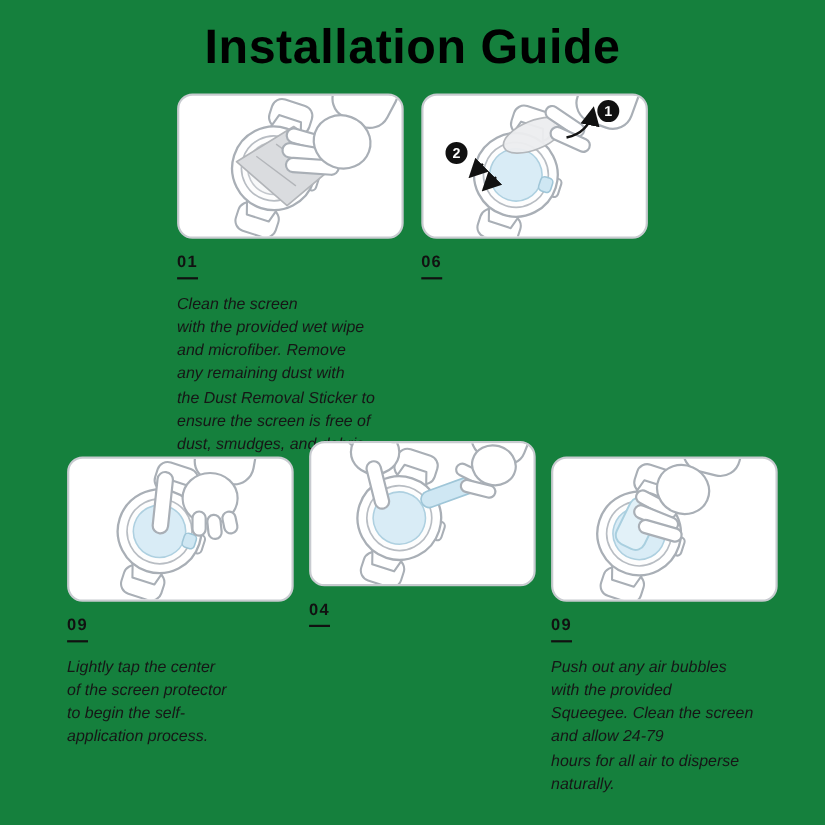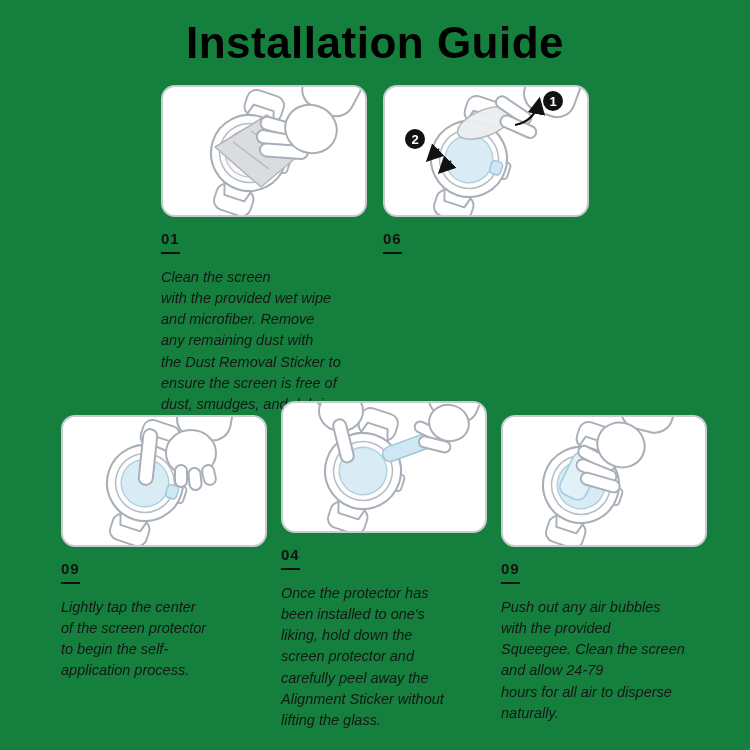--- a/index.html
+++ b/index.html
@@ -176,27 +176,20 @@
         </g>
         <g>
           <rect class="skin" x="148" y="-30" width="50" height="46" rx="16" transform="rotate(22 173 -7)"></rect>
           <rect class="skin" x="132" y="16" width="34" height="11" rx="5.5" transform="rotate(26 132 22)"></rect>
           <rect class="skin" x="136" y="32" width="32" height="11" rx="5.5" transform="rotate(14 136 38)"></rect>
           <ellipse class="skin" cx="166" cy="20" rx="20" ry="18" transform="rotate(15 166 20)"></ellipse>
         </g>
       </svg>
     </div>
     <div class="step-num">04</div>
-    <div class="step-text">Once the protector has
-been installed to one's
-liking, hold down the
-screen protector and
-carefully peel away the
-Alignment Sticker without
-lifting the glass.</div>
   </div>
 
   <div class="step" id="step-05">
     <div class="panel">
       <svg viewBox="0 0 202 128">
         <g transform="translate(78,68) rotate(18) scale(.95)">
           <use href="#watch-base"></use>
           <circle class="screen" r="25"></circle>
         </g>
         <rect class="squeegee" x="62" y="36" width="28" height="46" rx="9" transform="rotate(26 76 60)"></rect>

